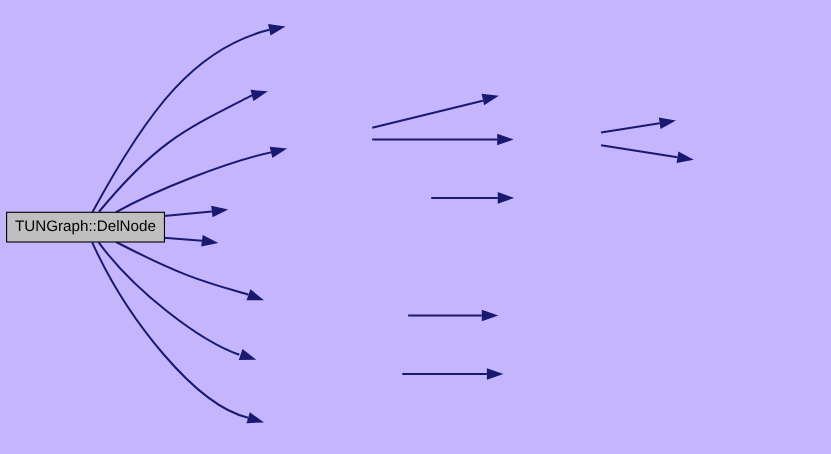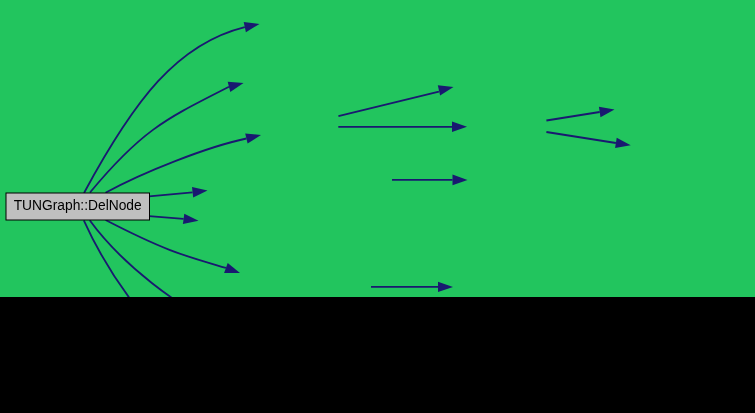--- a/index.html
+++ b/index.html
@@ -1,16 +1,16 @@
 <!DOCTYPE html>
 <html><head>
 <meta charset="utf-8">
 <style>
   html,body{margin:0;padding:0;background:#000;}
-  .wrap{position:relative;width:755px;height:297px;background:#22c55e;overflow:hidden;}
+  .wrap{position:relative;width:755px;height:413px;background:#c4b5fd;overflow:hidden;}
   svg{position:absolute;left:0;top:0;}
   text{font-family:"Liberation Sans",sans-serif;font-size:13.8px;fill:#000000;}
 </style>
 </head>
 <body>
 <div class="wrap">
 <svg width="755" height="413" viewBox="0 0 755 413">
   <g stroke="#191970" stroke-width="1.8" fill="none">
 
     <path d="M 84,193 C 134.5,99.5 177.5,43.7 244.8,27.1"></path>

